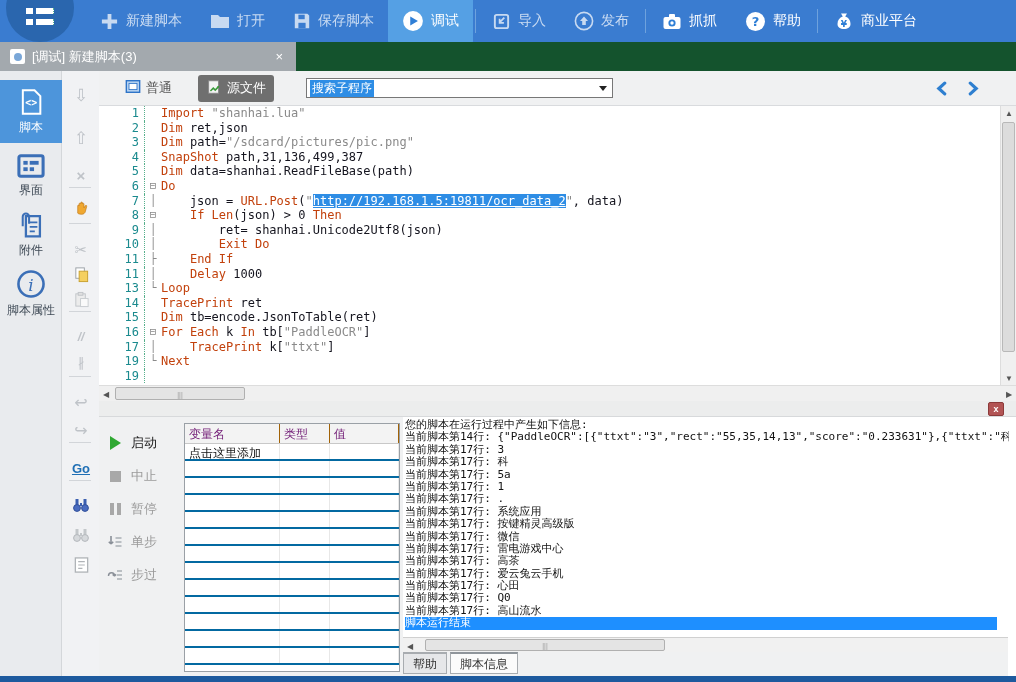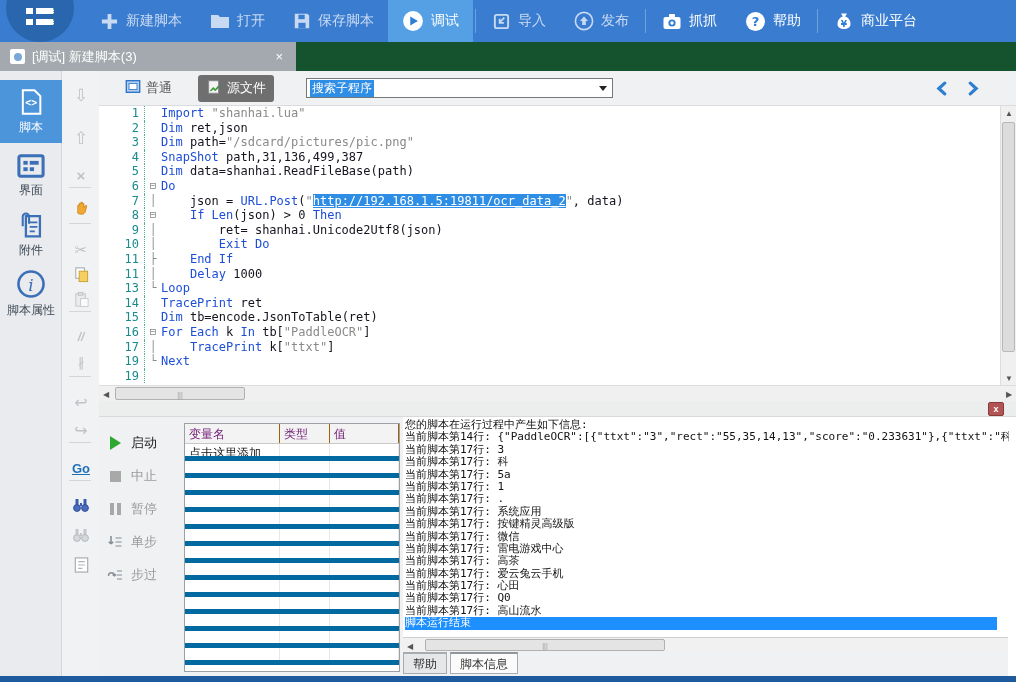--- a/index.html
+++ b/index.html
@@ -55,21 +55,21 @@
   .sb-select .caret { position:absolute; right:5px; top:7px; border-top:5px solid #222; border-left:4px solid transparent; border-right:4px solid transparent; }
   .navchev { position:absolute; top:6px; width:26px; height:22px; display:flex; align-items:center; justify-content:center; cursor:pointer; }
 
   
   .editor { position:absolute; left:0; top:35px; width:901px; height:279px; background:#fff; overflow:hidden;
     font-family:"DejaVu Sans Mono","Liberation Mono",monospace; font-size:12px; }
   .cl { height:14.6px; line-height:14.6px; white-space:pre; display:flex; }
   .ln { width:46px; text-align:right; padding-right:5px; color:#1a8a8e; border-right:1px dotted #57b08c; flex:none; }
   .fold { width:16px; text-align:center; color:#8a8a8a; flex:none; font-size:11px; }
   .ct { flex:1; }
-  .t-k { color:#1d4ed8; }
+  .t-k { color:#c2410c; }
   .t-p { color:#14141e; }
   .t-s { color:#8a8a8a; }
   .t-sel { background:#2e8de5; color:#fff; text-decoration:underline; }
 
   
   .vscroll { position:absolute; left:901px; top:35px; width:16px; height:279px; background:#f0f0f0; border-left:1px solid #ddd; }
   .vthumb { position:absolute; left:1px; top:16px; width:13px; height:230px; background:#dcdcdc; border:1px solid #b8b8b8; border-radius:2px; }
   .sarrow { position:absolute; width:14px; height:14px; font-size:8px; color:#555; display:flex; align-items:center; justify-content:center; }
   .hscroll { position:absolute; left:0; top:314px; width:917px; height:16px; background:#f0f0f0; border-top:1px solid #ddd; }
   .hthumb { position:absolute; left:16px; top:1px; width:130px; height:13px; background:#e4e4e4; border:1px solid #b0b0b0; border-radius:2px; }
@@ -88,21 +88,21 @@
   .play-tri { width:0; height:0; border-left:11px solid #2fa832; border-top:7px solid transparent; border-bottom:7px solid transparent; }
   .stop-sq { width:11px; height:11px; background:#a8a8a8; }
   .pause-bars { display:flex; gap:3px; }
   .pause-bars i { width:4px; height:12px; background:#a8a8a8; }
 
   
   .vartable { position:absolute; left:85px; top:6px; width:216px; height:249px; background:#fff; border:1px solid #9aa0a6; font-size:12px; }
   .vhead { display:flex; height:20px; background:#f3f3f3; border-bottom:1px solid #c8c8c8; }
   .vhead span { padding:2px 4px; border-right:1px solid #a16207; color:#701a75; }
   .vc1 { width:95px; flex:none; } .vc2 { width:50px; flex:none; } .vc3 { flex:1; }
-  .vrow { display:flex; height:17px; border-bottom:5px solid #0369a1; }
+  .vrow { display:flex; height:17px; border-bottom:2px solid #0369a1; }
   .vrow span { border-right:1px solid #e8e8e8; padding:1px 4px; overflow:hidden; white-space:nowrap; }
   .addhint { color:#111; }
 
   
   .outputwrap { position:absolute; left:304px; top:0; width:613px; height:259px; background:#fff; }
   .log { position:absolute; left:2px; top:2px; width:604px; height:216px; overflow:hidden;
     font-family:"DejaVu Sans Mono","Liberation Mono",monospace; font-size:11px; color:#111; }
   .logline { height:12.4px; line-height:12.4px; white-space:nowrap; }
   .logline.hl { background:#1e8fff; color:#fff; width:592px; }
   .ohscroll { position:absolute; left:0; top:220px; width:605px; height:15px; background:#f1f1f1; border-top:1px solid #d0d0d0; }

